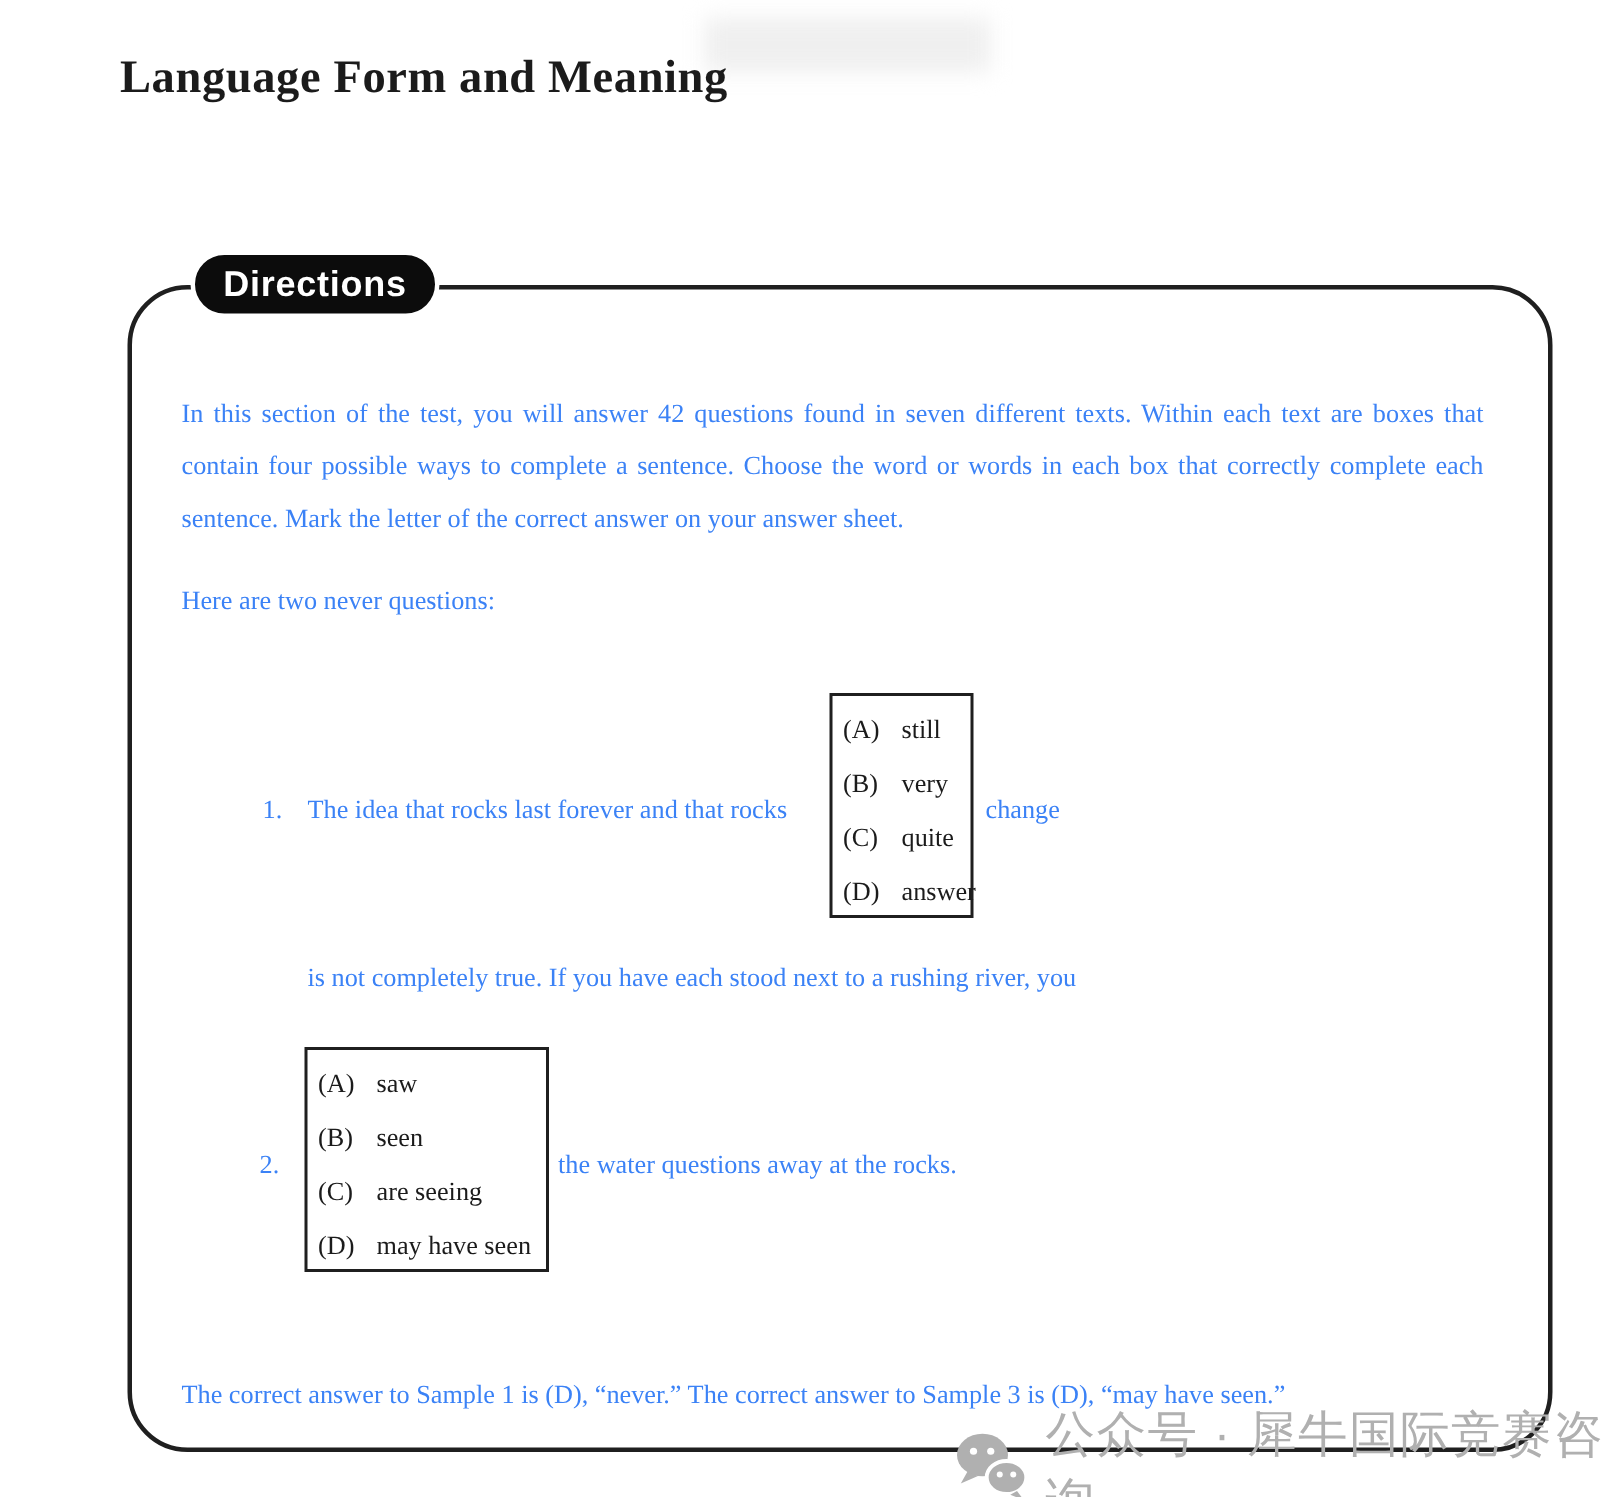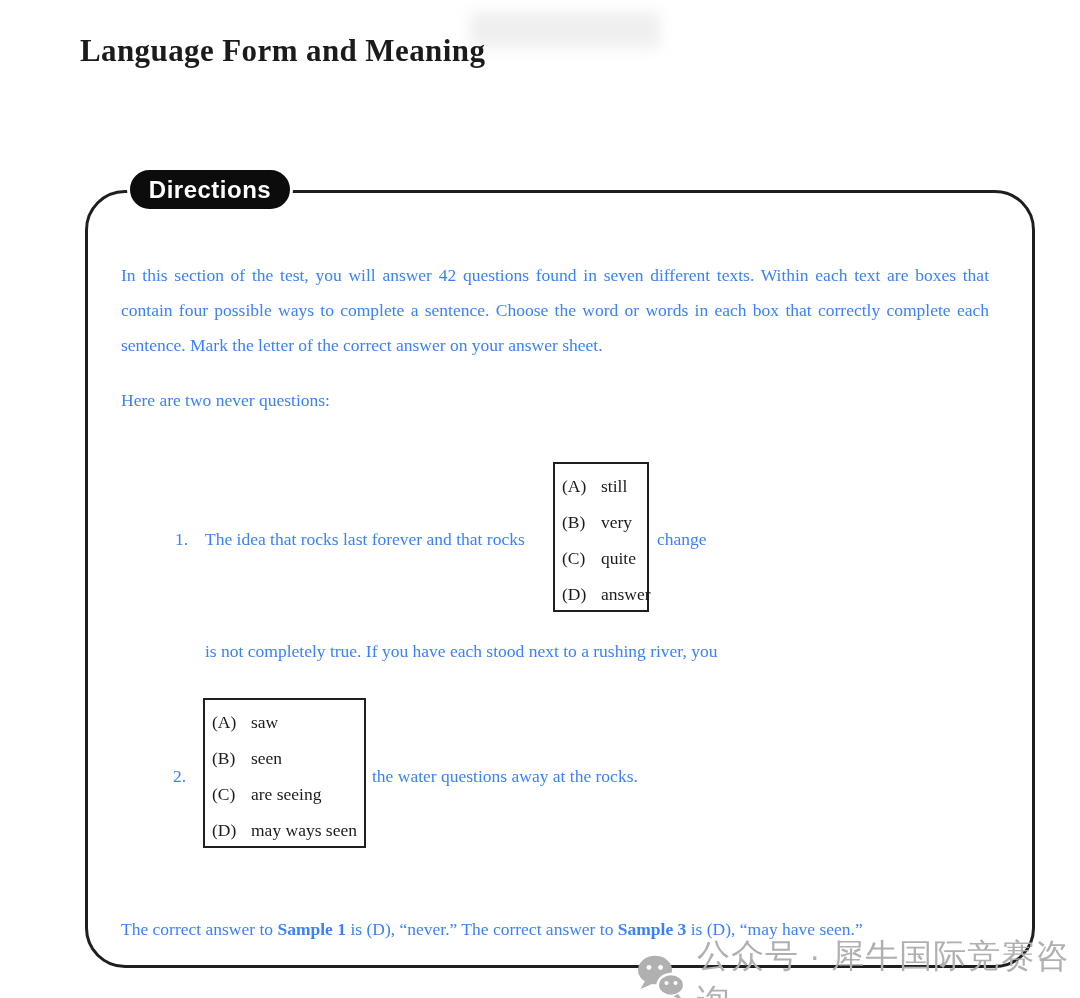--- a/index.html
+++ b/index.html
@@ -88,21 +88,21 @@
   .q1-box { left: 553px; top: 462px; width: 96px;  height: 150px; }
   .q2-box { left: 203px; top: 698px; width: 163px; height: 150px; }
 
   .opt-row { display: flex; align-items: center; height: 36px; font-size: 17.5px; white-space: nowrap; }
   .opt-letter { width: 39px; flex: none; }
 
   .answer-note {
     position: absolute; left: 121px; top: 901px;
     white-space: nowrap; z-index: 2;
   }
-  .answer-note b { font-weight: bold; }
+  .answer-note b { font-weight: normal; }
 
   .watermark {
     position: absolute; left: 636px; top: 934px;
     display: flex; align-items: center; gap: 9px;
     z-index: 6;
     font-family: "Liberation Sans", sans-serif;
     font-size: 33px; letter-spacing: 1px;
   }
   .wechat-icon { width: 52px; height: 52px; flex: none; }
 </style>
@@ -158,21 +158,21 @@
   <div class="opt-row">
     <span class="opt-letter">(B)</span>
     <span>seen</span>
   </div>
   <div class="opt-row">
     <span class="opt-letter">(C)</span>
     <span>are seeing</span>
   </div>
   <div class="opt-row">
     <span class="opt-letter">(D)</span>
-    <span>may ways seen</span>
+    <span>may have seen</span>
   </div>
 </div>
 
 <span class="abs body-text q2-after">the water questions away at the rocks.</span>
 
 <p class="answer-note body-text"><span>The correct answer to </span><b>Sample 1</b><span> is (D), “never.” The correct answer to </span><b>Sample 3</b><span> is (D), “may have seen.”</span></p>
 
 <div class="watermark" style="color:#b0b0b0;">
   <svg class="wechat-icon" viewBox="0 0 52 52" aria-hidden="true">
     <g fill="#b0b0b0">

